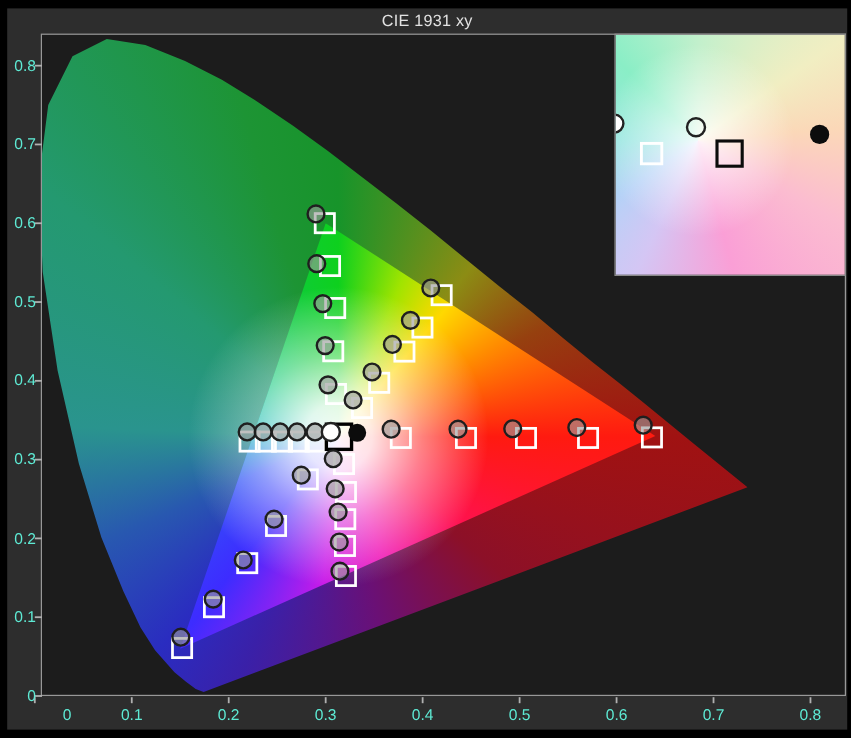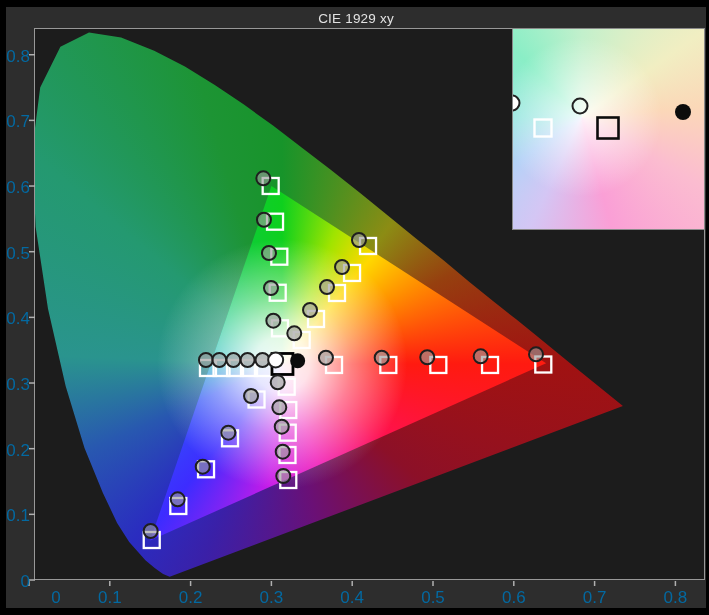--- a/index.html
+++ b/index.html
@@ -24,40 +24,40 @@
       radial-gradient(circle 150px at 247px 335px, rgba(255,255,255,.96) 0px, rgba(255,255,255,.88) 28px, rgba(255,255,255,.45) 70px, rgba(255,255,255,0) 125px),
       conic-gradient(from 0deg at 247px 335px,
         #0ed01e 0deg, #a0e400 22deg, #ffd800 40deg, #ff8c00 60deg,
         #ff1a10 90deg, #ff1150 126deg, #f011b4 160deg, #c81ae8 186deg,
         #3d2cff 218deg, #3354f8 246deg, #0ab4be 272deg, #0cc878 310deg,
         #0ecb3c 340deg, #0ed01e 360deg);
   }
   .plot-frame{position:absolute;left:34px;top:28px;width:671px;height:552px;
     border:1px solid #989898;box-sizing:border-box;pointer-events:none;}
   #marker-layer{position:absolute;left:0;top:0;width:709px;height:615px;pointer-events:none;}
-  .tick-label{position:absolute;color:#0369a1;font-size:17px;}
+  .tick-label{position:absolute;color:#5eead4;font-size:13px;}
   .x-label{width:34px;text-align:center;top:588px;}
   .y-label{width:26px;text-align:right;left:4px;}
   .inset{position:absolute;left:512px;top:28px;width:193px;height:202px;
     border:1px solid #8a8a8a;box-sizing:border-box;overflow:hidden;
     background:
       radial-gradient(circle 80px at 36% 44%, rgba(255,255,255,.85), rgba(255,255,255,0) 100%),
       conic-gradient(from 0deg at 36% 44%,
         #c2f0cc 0deg, #f1eec2 55deg, #fbd8b8 85deg, #fbbcd0 120deg,
         #fa9fd6 165deg, #d4c6f4 205deg, #b5d2f7 235deg, #97e6e0 270deg,
         #8aeec6 315deg, #c2f0cc 360deg);
   }
   .inset svg{position:absolute;left:0;top:0;}
 </style>
 </head>
 <body>
 
 <div class="panel">
   <div class="title-bar">
-    <span class="chart-title">CIE 1929 xy</span>
+    <span class="chart-title">CIE 1931 xy</span>
   </div>
 </div>
 
 <div class="plot-bg"></div>
 
 <div class="plot-clip">
   <div class="shape" id="locus-shape" style="clip-path: polygon(134.7px 547.7px, 128.1px 545.1px, 120px 539.2px, 110.4px 531.3px, 94.2px 512.9px, 82.1px 493.9px, 67.8px 463.7px, 49.5px 419px, 30.7px 357.3px, 13px 279.8px, 0.6px 197.7px, -2.8px 120.9px, 5.2px 58.5px, 25.4px 17.8px, 54px 3.4px, 86.1px 8.6px, 119.2px 21.8px, 149.9px 37.5px, 179.8px 55.9px, 208.9px 75.6px, 238px 96.6px, 266.3px 118.3px, 295.4px 140.6px, 324.5px 163.6px, 352.8px 186.6px, 381px 209.6px, 408.5px 231.2px, 434.4px 252.9px, 458.6px 272.6px, 481.2px 290.3px, 500.6px 306.1px, 543.4px 340.9px, 587.9px 377px);"></div>
   <div class="shape" id="triangle-shape" style="clip-path: polygon(511.1px 334.3px, 236.4px 157px, 115.2px 511.6px);"></div>
 </div>
 

